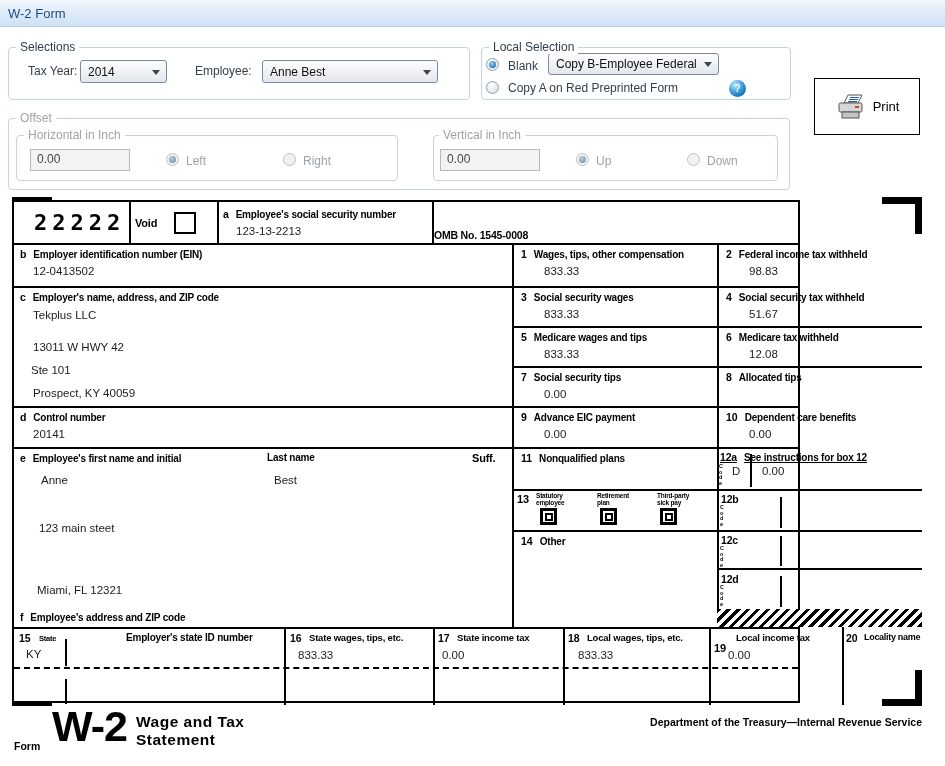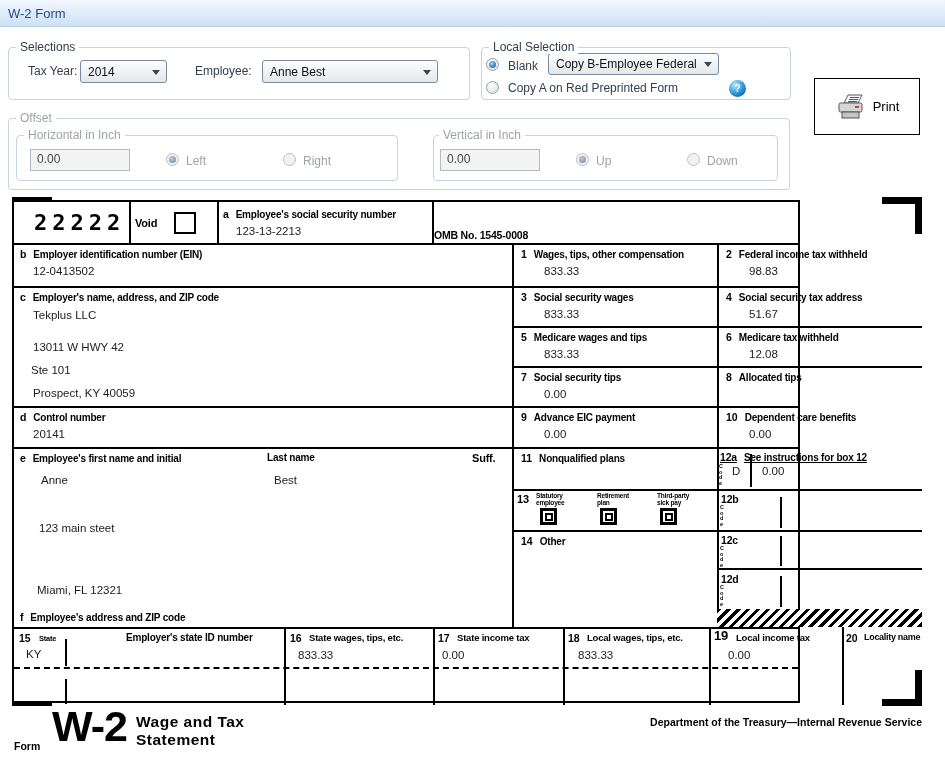--- a/index.html
+++ b/index.html
@@ -231,21 +231,21 @@
     <div class="nbox" style="left:507px;top:89px;">
       <div class="nl">
           <span class="n">3</span>
           <span class="t">Social security wages</span>
         </div>
       <div class="v">833.33</div>
       </div>
     <div class="nbox" style="left:712px;top:89px;">
       <div class="nl">
           <span class="n">4</span>
-          <span class="t">Social security tax address</span>
+          <span class="t">Social security tax withheld</span>
         </div>
       <div class="v">51.67</div>
       </div>
     <div class="nbox" style="left:507px;top:129px;">
       <div class="nl">
           <span class="n">5</span>
           <span class="t">Medicare wages and tips</span>
         </div>
       <div class="v">833.33</div>
       </div>
@@ -332,21 +332,21 @@
     <span class="fval" style="left:284px;top:447px;">833.33</span>
 
     <span class="flbl" style="left:424px;top:430px;font-size:10.5px;">17</span>
     <span class="flbl" style="left:443px;top:430px;font-size:9.5px;font-weight:600;">State income tax</span>
     <span class="fval" style="left:428px;top:447px;">0.00</span>
 
     <span class="flbl" style="left:554px;top:430px;font-size:10.5px;">18</span>
     <span class="flbl" style="left:573px;top:430px;font-size:9.5px;font-weight:600;">Local wages, tips, etc.</span>
     <span class="fval" style="left:564px;top:447px;">833.33</span>
 
-    <span class="flbl" style="left:700px;top:426px;font-size:13px;">19</span>
+    <span class="flbl" style="left:700px;top:440px;font-size:11px;">19</span>
     <span class="flbl" style="left:722px;top:430px;font-size:9.5px;font-weight:600;">Local income tax</span>
     <span class="fval" style="left:714px;top:447px;">0.00</span>
 
     <span class="flbl" style="left:832px;top:430px;font-size:10.5px;">20</span>
     <span class="flbl" style="left:850px;top:430px;font-size:9px;font-weight:600;letter-spacing:-0.3px;">Locality name</span>
   </div>
 
   <span class="f-form">Form</span>
   <span class="f-w2">W-2</span>
   <span class="f-name pre">Wage and Tax

